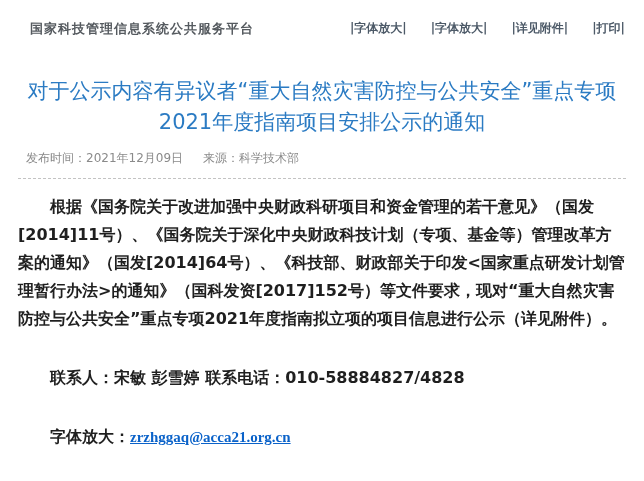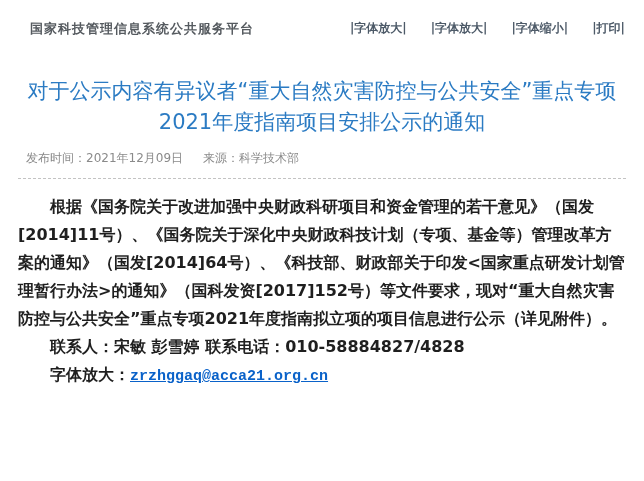--- a/index.html
+++ b/index.html
@@ -62,40 +62,40 @@
   }
 
   .body-text {
     margin-top: 14px;
     font-size: 16px;
     font-weight: 700;
     line-height: 28px;
     color: #1f1f1f;
   }
   .para { text-indent: 2em; }
-  .info-line { text-indent: 2em; }
+  .info-line { text-indent: 2em; margin-top: 31px; }
   .email-link {
     color: #0a62c9;
     text-decoration: underline;
-    font-family: Liberation Mono, monospace;
+    font-family: Liberation Serif, serif;
     font-size: 15px;
     cursor: pointer;
   }
 </style>
 </head>
 <body>
 
 <div class="page">
 
   <div class="topbar">
     <a class="site-title">国家科技管理信息系统公共服务平台</a>
     <div class="topbar-links">
       <a>|字体放大|</a>
       <a>|字体放大|</a>
-      <a>|字体缩小|</a>
+      <a>|详见附件|</a>
       <a>|打印|</a>
     </div>
   </div>
 
   <div class="article">
 
     <h1 class="article-title">对于公示内容有异议者“重大自然灾害防控与公共安全”重点专项2021年度指南项目安排公示的通知</h1>
 
     <div class="article-meta">
       <span class="meta-chunk"><span>发布时间：</span><span>2021年12月09日</span></span>

